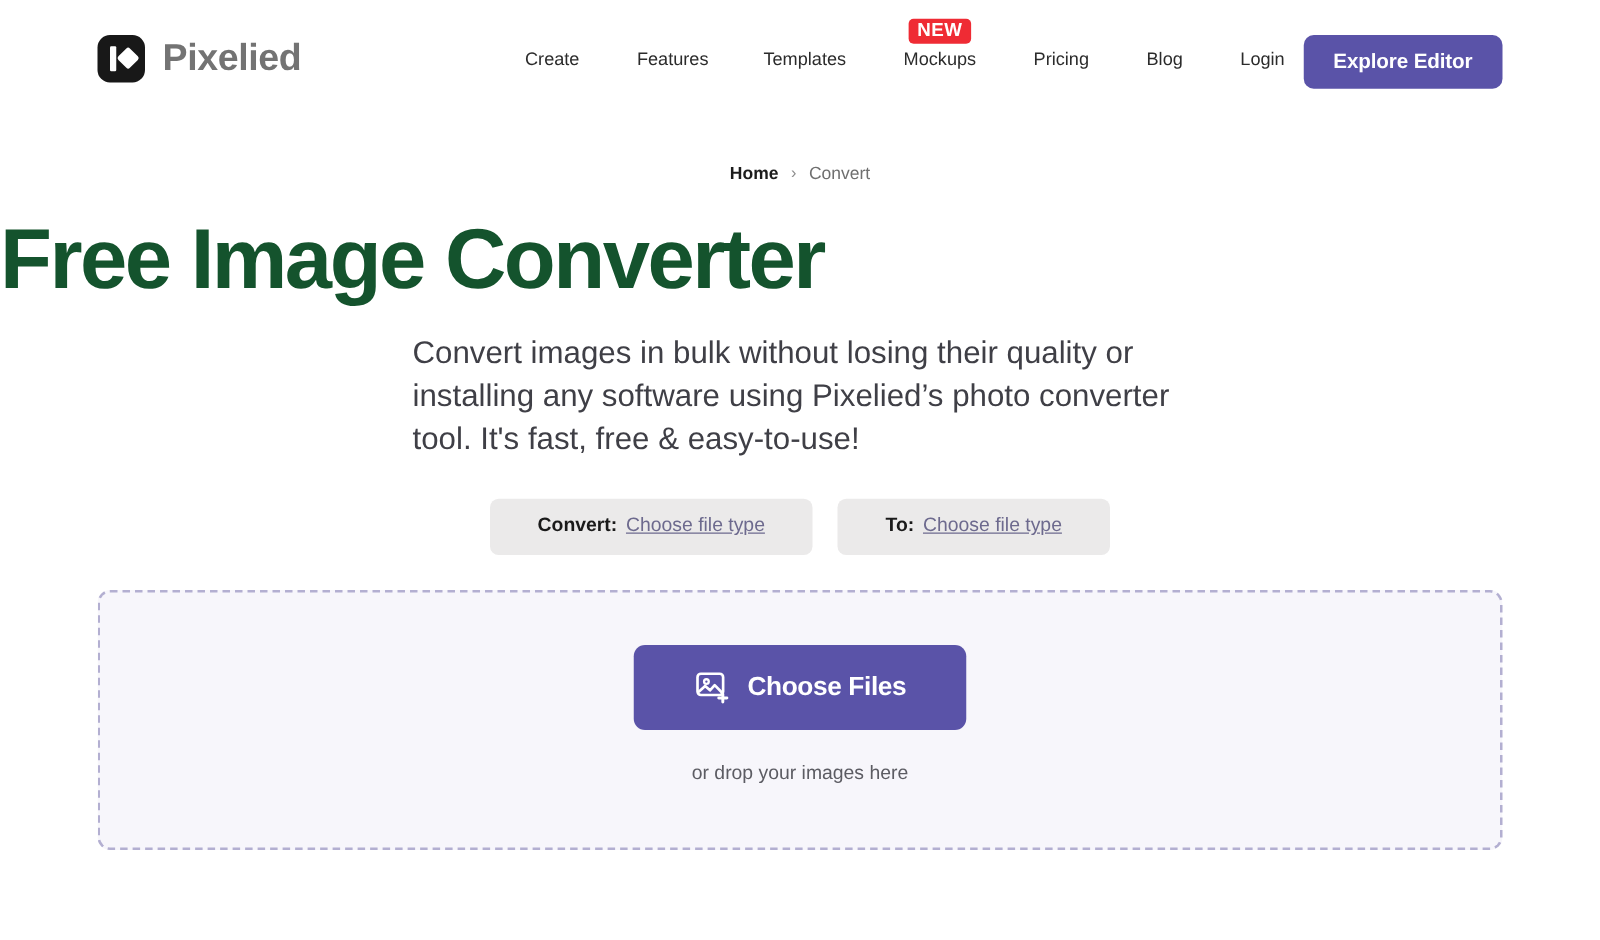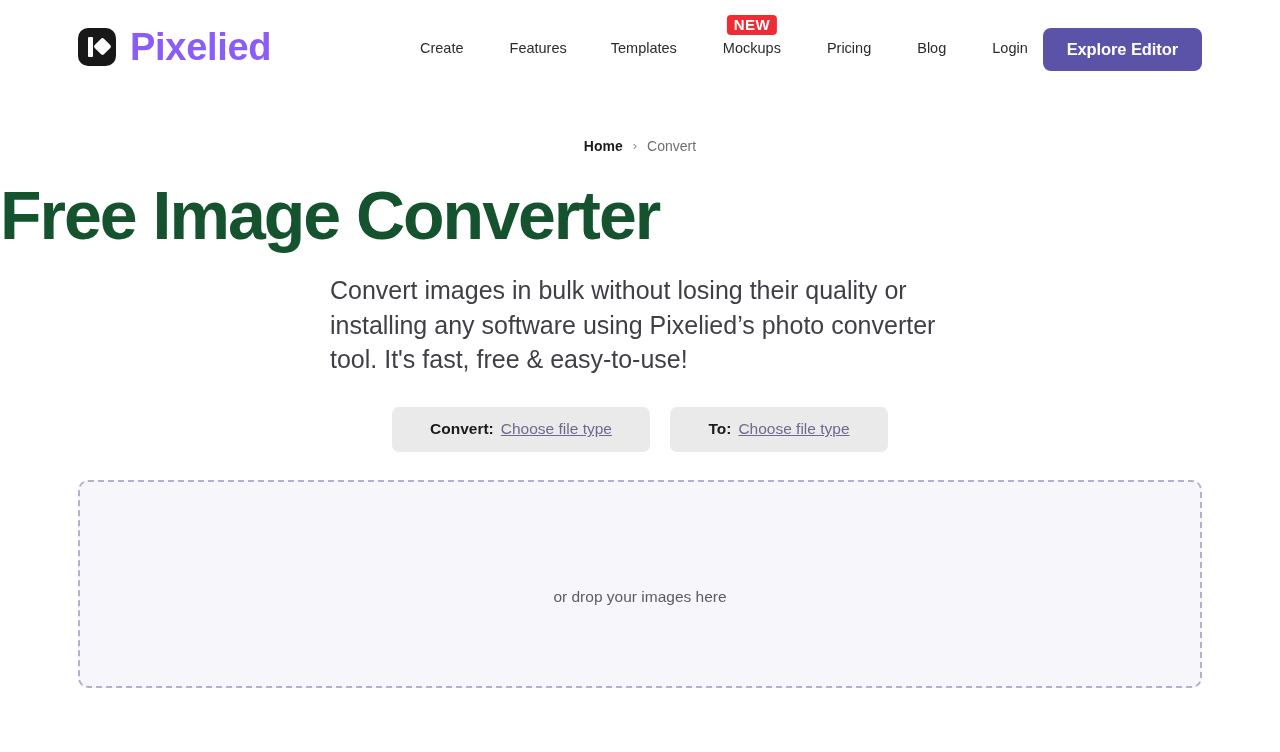--- a/index.html
+++ b/index.html
@@ -64,23 +64,23 @@
     left: 18px;
     top: 12px;
     width: 13px;
     height: 13px;
     background: #ffffff;
     transform: rotate(45deg);
     border-radius: 2px;
   }
 
   .brand-name {
-    font-size: 38px;
-    font-weight: 700;
-    color: #8b5cf6;
+    font-size: 30px;
+    font-weight: 700;
+    color: #737373;
     letter-spacing: -0.3px;
     line-height: 1;
   }
 
   .nav {
     position: absolute;
     left: 420px;
     top: 36px;
     display: flex;
     align-items: center;
@@ -144,21 +144,21 @@
     top: 102px;
     left: 0;
     width: 1280px;
   }
 
   .breadcrumb {
     display: flex;
     align-items: center;
     justify-content: center;
     gap: 10px;
-    margin-top: 36px;
+    margin-top: 28px;
     font-size: 14px;
   }
   .breadcrumb-home {
     color: #1c1c1c;
     font-weight: 700;
     text-decoration: none;
   }
   .breadcrumb-sep {
     color: #8d8d8d;
     font-size: 13px;
@@ -338,20 +338,29 @@
 
       <button class="selector-pill pill-to">
         <span class="selector-label">To:</span>
         <span class="selector-value">Choose file type</span>
       </button>
 
     </div>
 
     <div class="dropzone">
 
+      <button class="choose-files-button">
+        <svg class="add-image-icon" viewBox="0 0 24 24" fill="none" aria-hidden="true">
+          <rect x="2.4" y="3.2" width="16.4" height="13.6" rx="2.2" stroke="#ffffff" stroke-width="1.7"></rect>
+          <circle cx="8.1" cy="8.2" r="1.5" stroke="#ffffff" stroke-width="1.5"></circle>
+          <path d="M3.4 14.6l3.9-3.6 3.1 2.8 3.0-3.3 4.3 4.4" stroke="#ffffff" stroke-width="1.7" stroke-linecap="round" stroke-linejoin="round"></path>
+          <path d="M18.6 16.1v5.2M16.0 18.7h5.2" stroke="#ffffff" stroke-width="1.9" stroke-linecap="round"></path>
+        </svg>
+        <span class="choose-files-label">Choose Files</span>
+      </button>
 
       <div class="drop-hint">or drop your images here</div>
 
     </div>
 
   </main>
 
 </div>
 
 </body></html>

